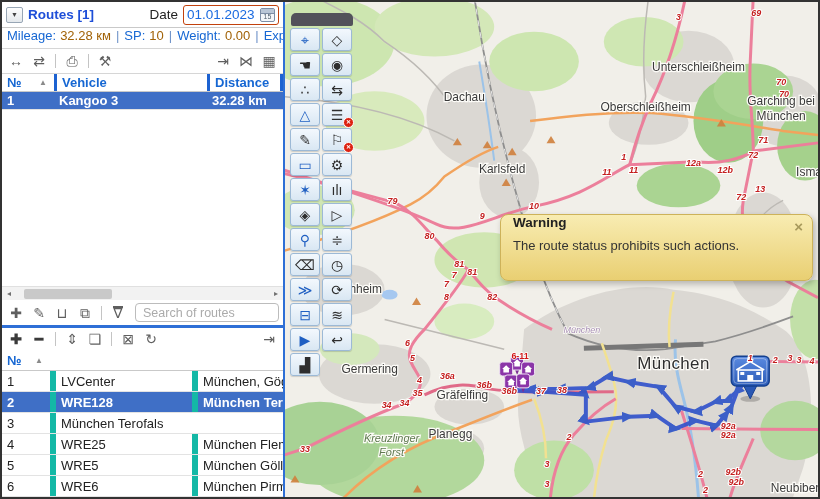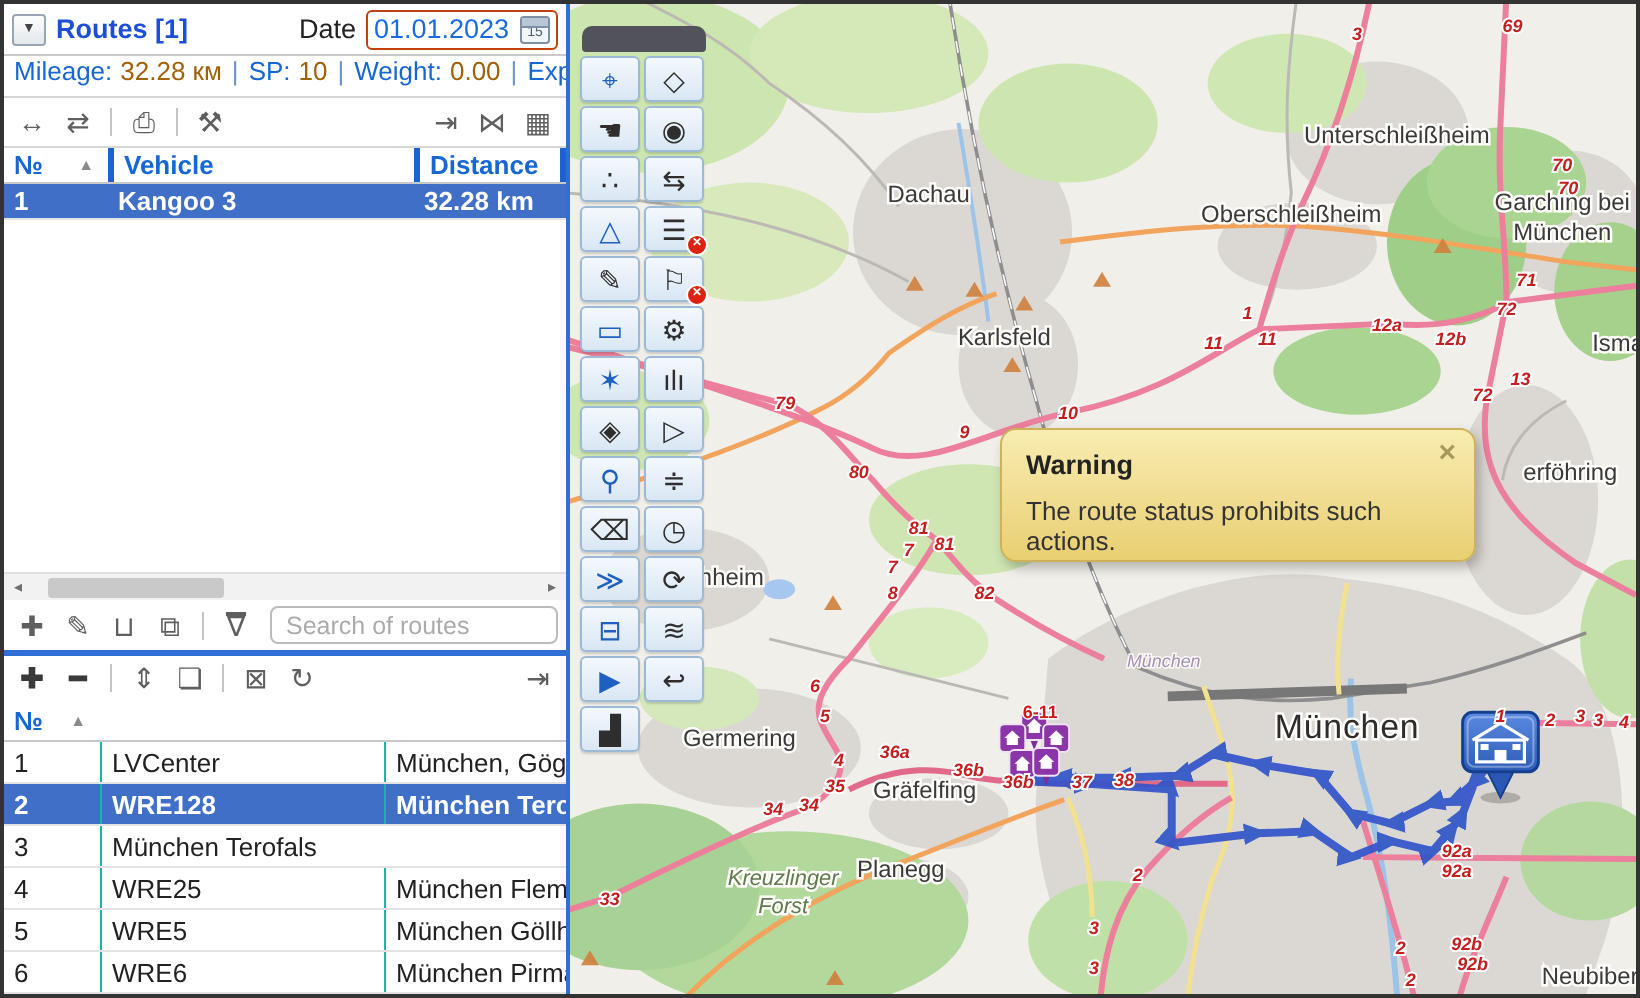--- a/index.html
+++ b/index.html
@@ -38,21 +38,21 @@
   .trow{display:flex;height:18px;line-height:18px;border-bottom:1px solid #e3e3e3;background:#fff;overflow:hidden;}
   .thead{border-bottom:1px solid #c9c9c9;}
   .thead .tcell{color:#1667d3;font-weight:bold;}
   .tcell{padding:0 5px;white-space:nowrap;overflow:hidden;position:relative;flex:0 0 auto;}
   .tcell.h{display:flex;align-items:center;}
   .t1 .c0{width:52px;} .t1 .c1{width:153px;} .t1 .c2{flex:1;}
   .t2 .trow{height:21px;line-height:21px;}
   .t2 .c0{width:48px;} .t2 .c1{width:142px;} .t2 .c2{flex:1;}
   .thead .c1,.thead .c2{border-left:3px solid #1d62d1;}
   .thead .c2{border-right:3px solid #1d62d1;}
-  .t2 .trow:not(.thead) .c1,.t2 .trow:not(.thead) .c2{border-left:1px solid #14b8a6;}
+  .t2 .trow:not(.thead) .c1,.t2 .trow:not(.thead) .c2{border-left:6px solid #14b8a6;}
   .sort{font-size:8px;color:#8a8a8a;margin-left:auto;padding-right:2px;}
   .trow.sel{background:#3f6fc6;}
   .trow.sel .tcell{color:#fff;font-weight:bold;border-left-color:#3f6fc6;}
   .tbody-fill{flex:1;background:#fff;}
   
   .hscroll{height:14px;background:#f2f2f2;border-top:1px solid #e0e0e0;display:flex;align-items:center;}
   .sarrow{width:14px;font-size:8px;color:#707070;text-align:center;cursor:pointer;}
   .strack{flex:1;height:100%;position:relative;}
   .sthumb{position:absolute;left:8px;top:2px;width:88px;height:10px;background:#c9c9c9;border-radius:2px;cursor:pointer;}
   .tb2{height:25px;}
@@ -78,23 +78,23 @@
   .mtb-grid{display:flex;gap:2px;margin-top:2px;}
   .mtb-col{display:flex;flex-direction:column;gap:2px;}
   .mbtn{width:30px;height:23px;border:1px solid #9cb9d6;border-radius:3px;background:linear-gradient(#f3f8fd,#d9e7f3);
         color:#2e2e2e;font-size:14px;line-height:20px;padding:0;cursor:pointer;position:relative;
         display:flex;align-items:center;justify-content:center;box-shadow:0 1px 1px rgba(0,0,0,.15);}
   .mbtn .glyph{pointer-events:none;font-size:14px;}
   .mbtn.accent{color:#1f5fc2;}
   .badge{position:absolute;right:-3px;bottom:-3px;width:11px;height:11px;border-radius:50%;background:#dd2211;
          border:1px solid #fff;color:#fff;font-size:6px;line-height:9px;text-align:center;font-weight:bold;}
   
-  .tooltip{position:absolute;left:215px;top:212px;width:238px;height:67px;z-index:9;
+  .tooltip{position:absolute;left:215px;top:212px;width:313px;height:67px;z-index:9;
            background:linear-gradient(#f8ecb2,#e9cf72);border:1px solid #cdb25a;border-radius:8px;
-           box-shadow:2px 3px 6px rgba(0,0,0,.25);padding:10px 12px;}
+           box-shadow:2px 3px 6px rgba(0,0,0,.25);padding:0 12px;}
   .tt-title{font-weight:bold;font-size:13.5px;color:#222;margin-bottom:8px;}
   .tt-text{font-size:13px;color:#333;}
   .tt-close{position:absolute;right:9px;top:5px;color:#a89a5c;font-size:15px;font-weight:bold;cursor:pointer;line-height:14px;}
 </style>
 </head>
 <body>
 
 <div class="screen">
 
   <div class="left-panel">

